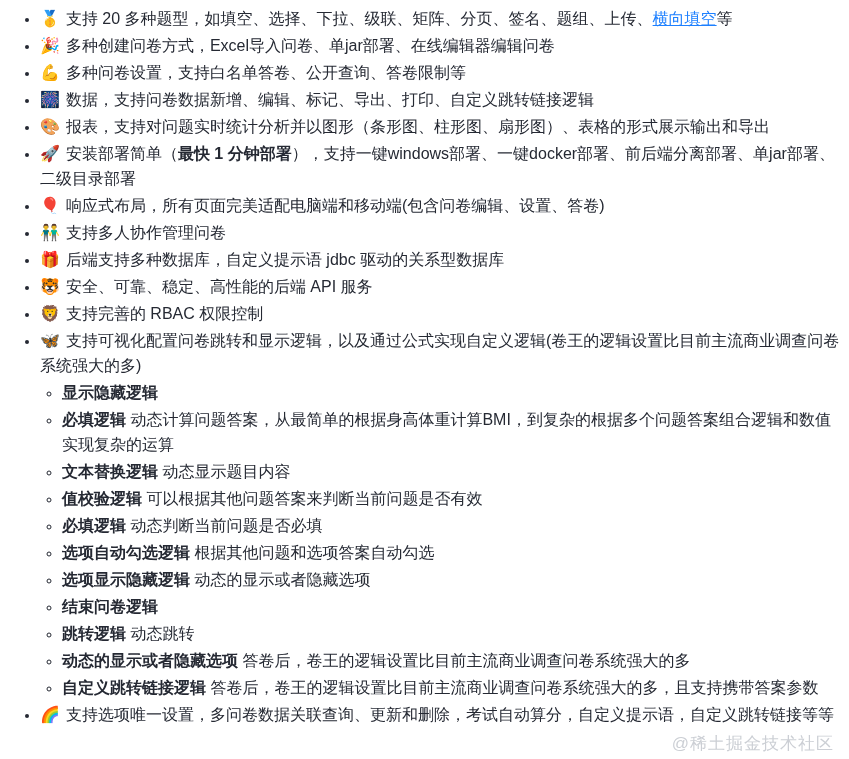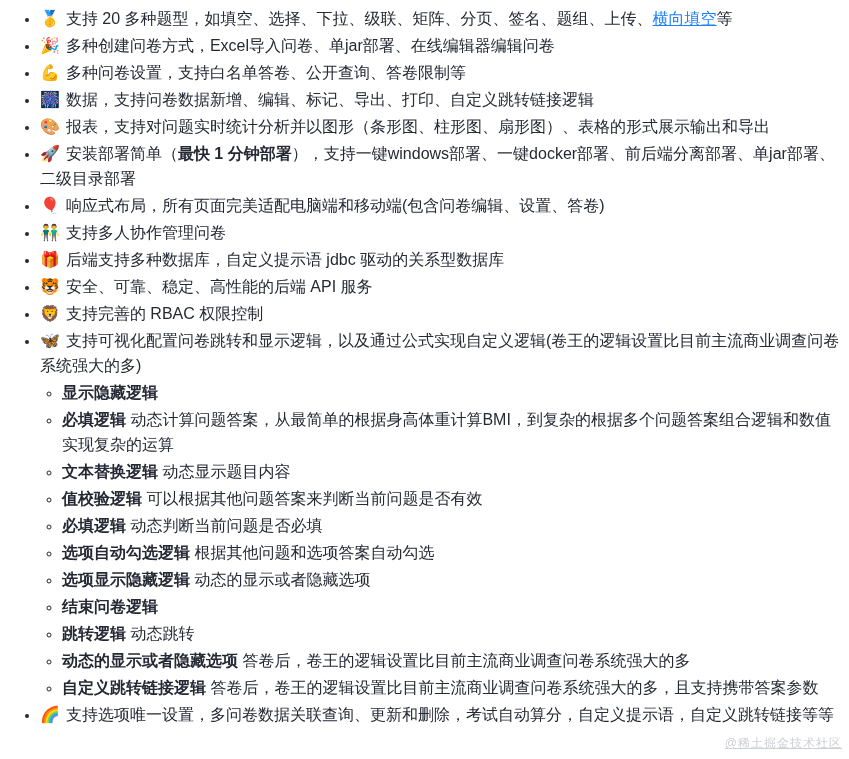--- a/index.html
+++ b/index.html
@@ -48,30 +48,29 @@
   .bold {
     font-weight: 700;
   }
   a.inline-link {
     color: #1e80ff;
     text-decoration: underline;
     cursor: pointer;
   }
   .watermark {
     position: absolute;
-    right: 7px;
+    right: 15px;
     bottom: 3px;
     z-index: 0;
     color: #bfc3ca;
     opacity: 0.8;
-    font-size: 12px;
+    font-size: 17px;
     letter-spacing: 1px;
     pointer-events: none;
     white-space: nowrap;
-    text-decoration: underline;
   }
 </style>
 </head>
 <body style="color: rgb(37, 41, 51); background: rgb(255, 255, 255);">
 
 <div class="article">
   <ul class="main" id="feature-list">
       <li><span class="emoji">🥇</span><span class="">支持 20 多种题型，如填空、选择、下拉、级联、矩阵、分页、签名、题组、上传、</span><a class="inline-link" href="#" style="color: rgb(30, 128, 255);">横向填空</a><span class="">等</span></li>
       <li><span class="emoji">🎉</span><span class="">多种创建问卷方式，Excel导入问卷、单jar部署、在线编辑器编辑问卷</span></li>
       <li><span class="emoji">💪</span><span class="">多种问卷设置，支持白名单答卷、公开查询、答卷限制等</span></li>

